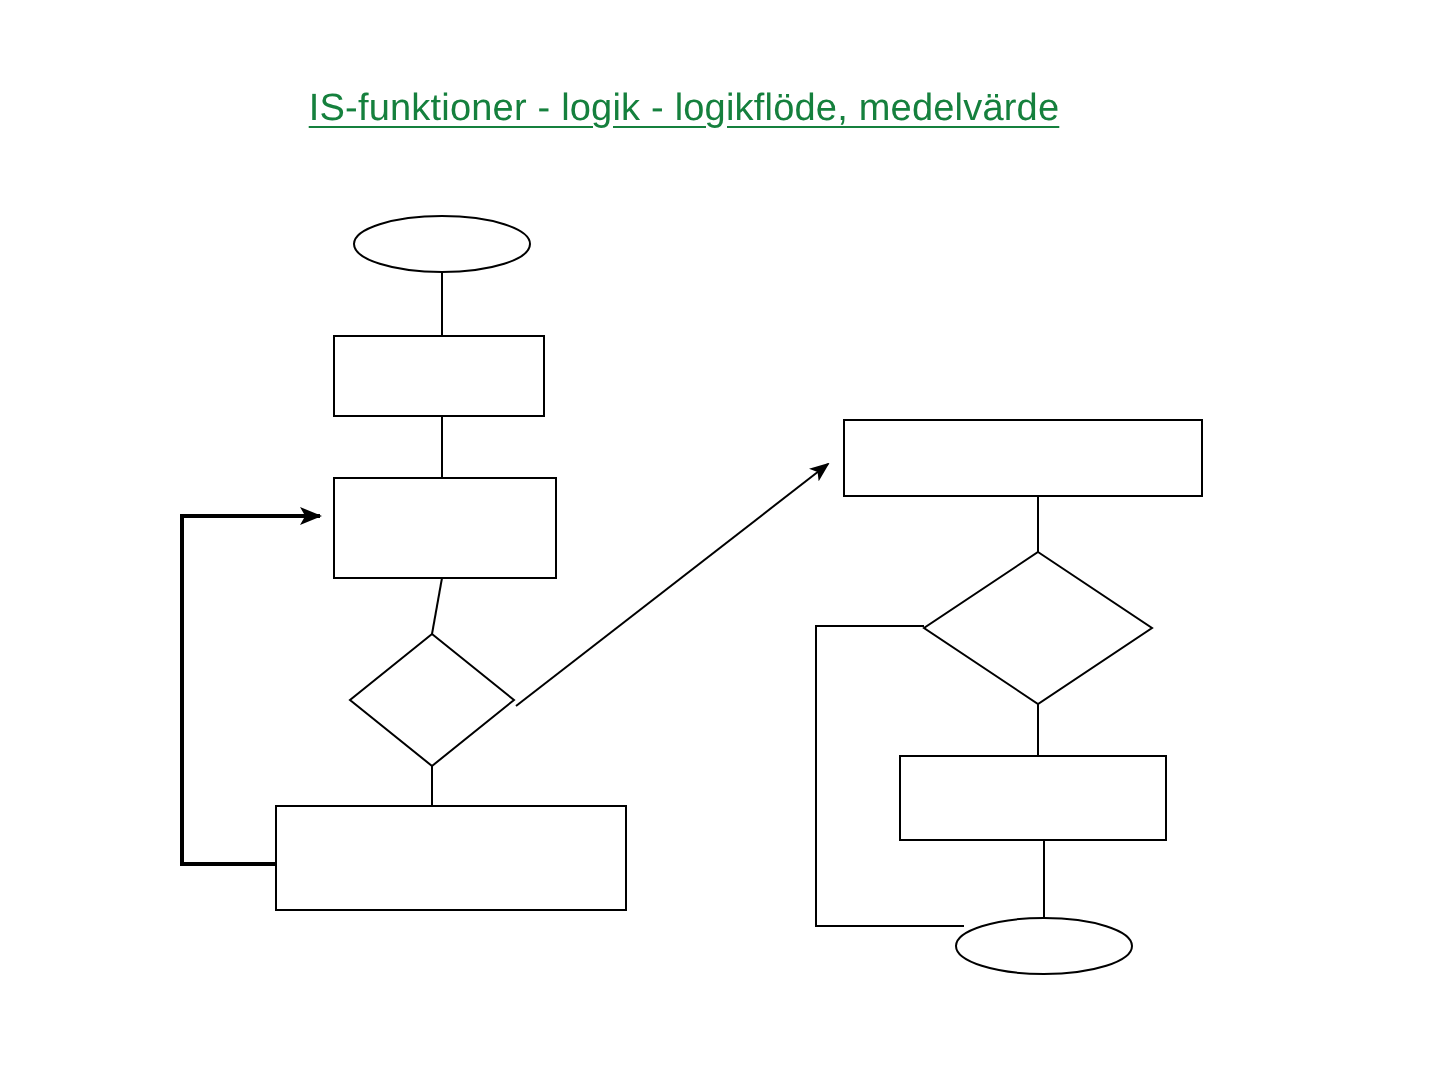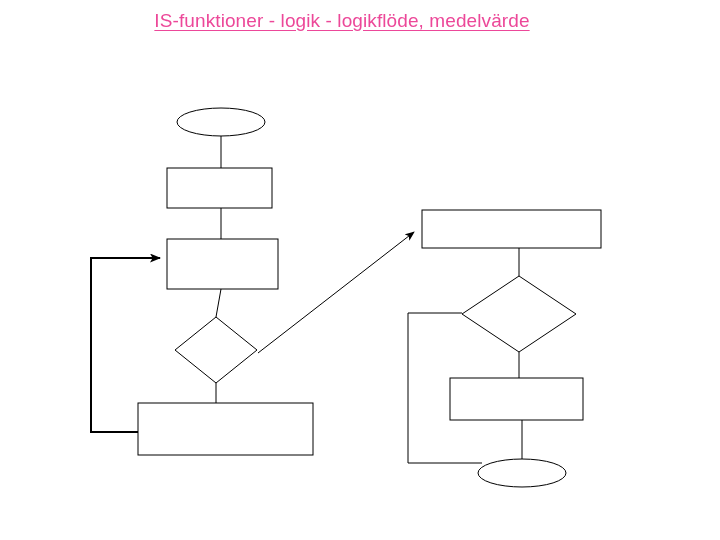--- a/index.html
+++ b/index.html
@@ -15,27 +15,27 @@
   }
   #slide {
     position: relative;
     width: 720px;
     height: 540px;
     background: #ffffff;
   }
   #slide-title {
     position: absolute;
     left: 0;
-    top: 10px;
+    top: 44px;
     width: 684px;
     text-align: center;
     font-family: "Liberation Sans", sans-serif;
     font-size: 19px;
     font-weight: 400;
-    color: #ec4899;
+    color: #15803d;
     letter-spacing: 0.1px;
     white-space: nowrap;
   }
   #slide-title .title-underline {
     text-decoration: underline;
     text-underline-offset: 3px;
   }
   #flow-svg {
     position: absolute;
     left: 0;

